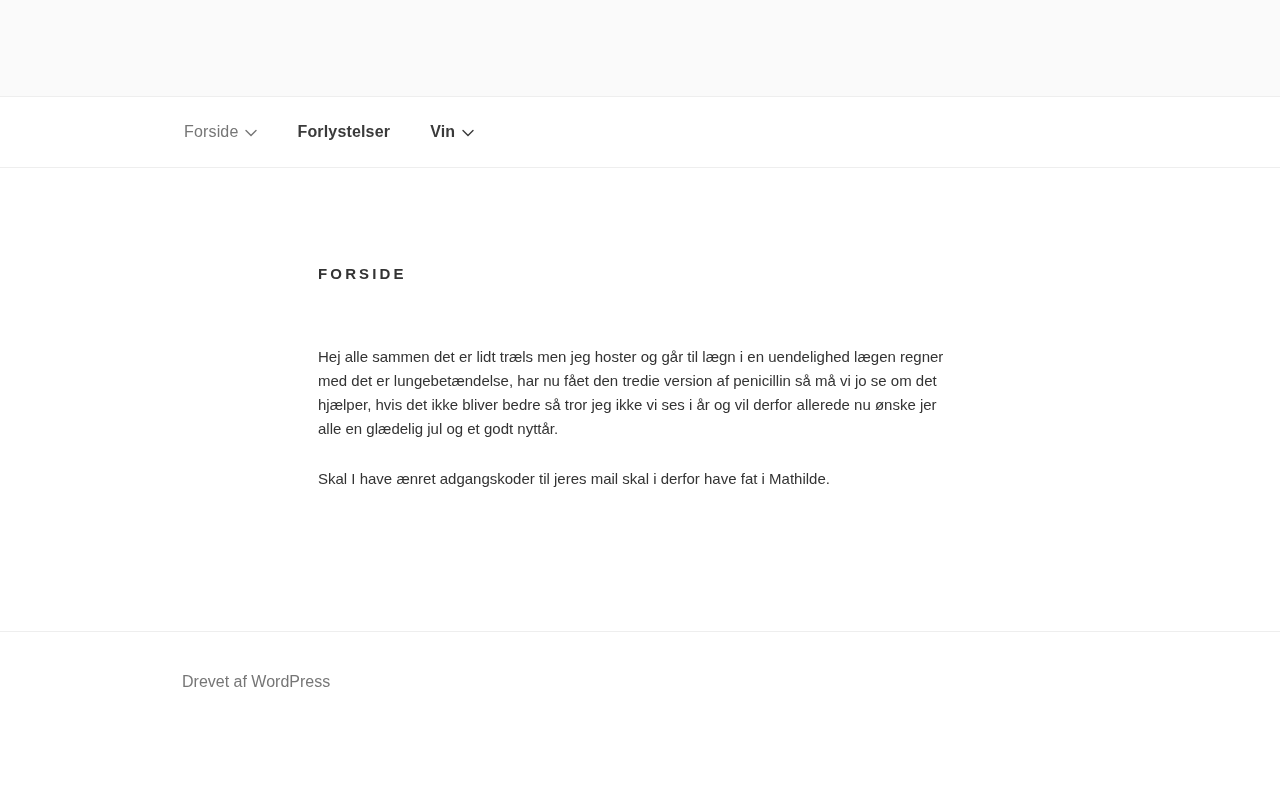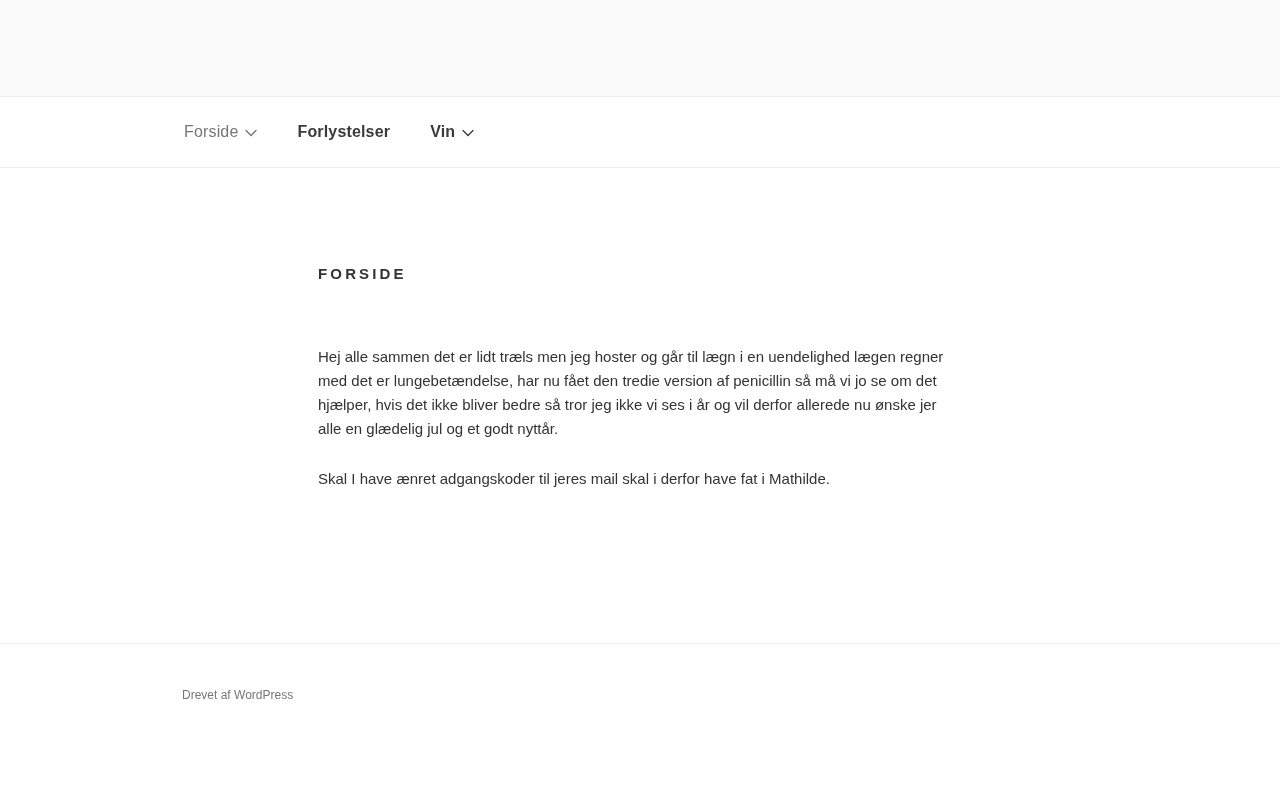--- a/index.html
+++ b/index.html
@@ -87,34 +87,34 @@
     color:var(--text);
     line-height:1;
     margin:0 0 64px;
   }
   .entry-content p{
     font-size:15px;
     line-height:24px;
     color:var(--text);
     margin:0 0 26px;
   }
-  .entry-content p:last-child{margin-bottom:16px;}
+  .entry-content p:last-child{margin-bottom:4px;}
   
   .site-footer{
     border-top:1px solid var(--border);
     background:#fff;
   }
   .footer-wrap{
     max-width:1000px;
     margin:0 auto;
     padding:41px 42px 40px;
   }
   .site-info a{
     color:var(--footer-text);
-    font-size:12px;
+    font-size:16px;
     text-decoration:none;
     cursor:pointer;
   }
 </style>
 </head>
 <body>
 
 <header class="site-header"></header>
 
 <nav class="navigation-top">

